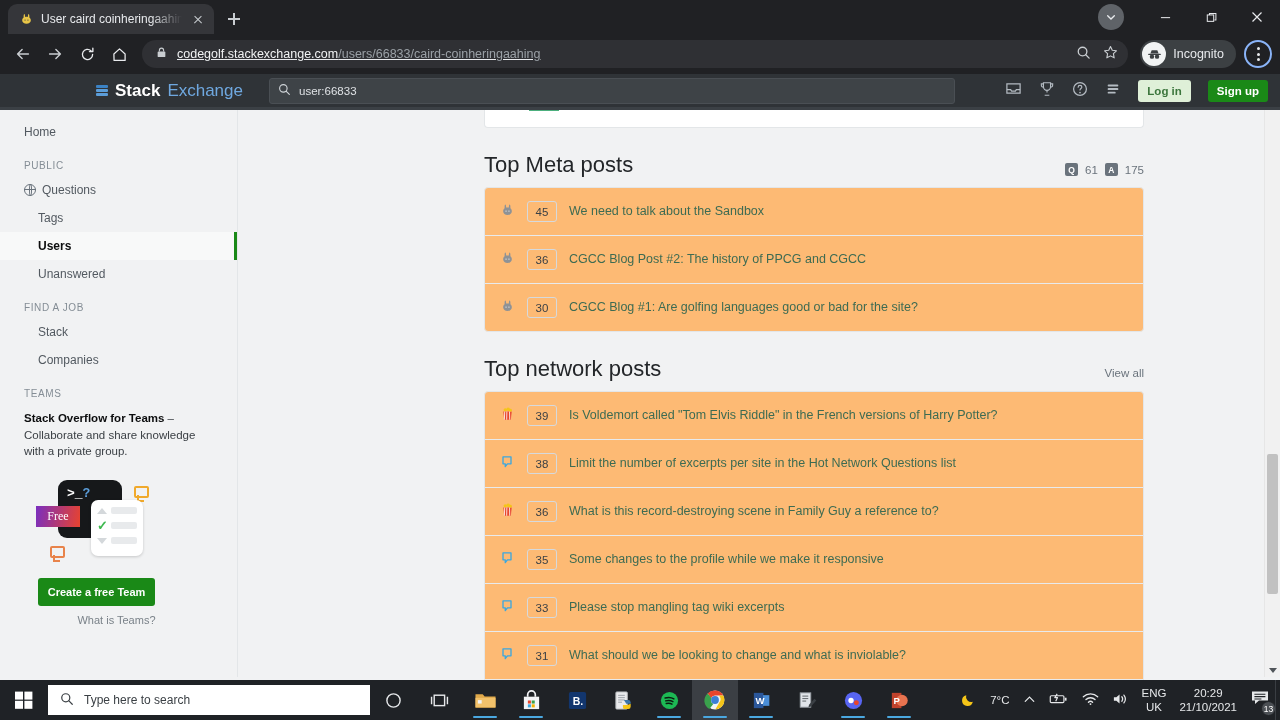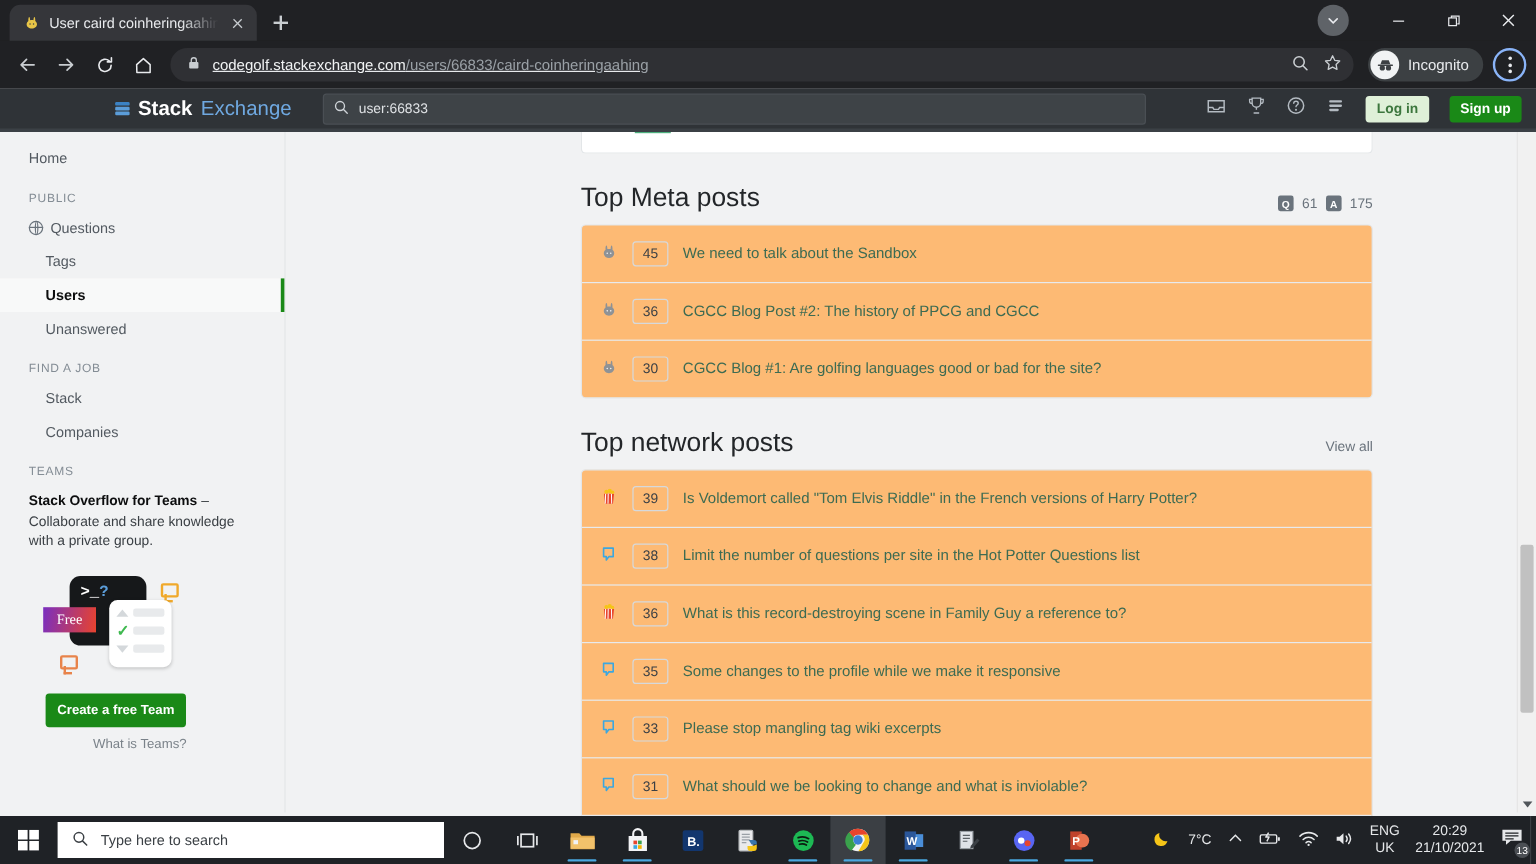--- a/index.html
+++ b/index.html
@@ -432,21 +432,21 @@
               <span class="score">39</span>
               <span class="post-title">Is Voldemort called "Tom Elvis Riddle" in the French versions of Harry Potter?</span>
             </div>
             <div class="post-row">
               <span class="site-ico">
                   <svg width="12" height="14" viewBox="0 0 18 20">
                     <path d="M3 2.2h12v10.6H9.6L6.4 17v-4.2H3z" stroke="#3ba7e0" stroke-width="2" fill="none" stroke-linejoin="round"></path>
                   </svg>
                 </span>
               <span class="score">38</span>
-              <span class="post-title">Limit the number of questions per site in the Hot Potter Questions list</span>
+              <span class="post-title">Limit the number of excerpts per site in the Hot Network Questions list</span>
             </div>
             <div class="post-row">
               <span class="site-ico">
                   <svg width="13" height="14" viewBox="0 0 20 22">
                     <path d="M3.4 7h13.2l-1.4 13H4.8z" fill="#e8452c"></path>
                     <path d="M5.6 7l-.5 13M9 7l-.3 13M13.2 7l.3 13" stroke="#fff" stroke-width="1.3"></path>
                     <circle cx="6.5" cy="4.5" r="2.6" fill="#f5c518"></circle>
                     <circle cx="11" cy="3.4" r="2.8" fill="#f5c518"></circle>
                     <circle cx="14.6" cy="5" r="2.3" fill="#f5c518"></circle>
                   </svg>

